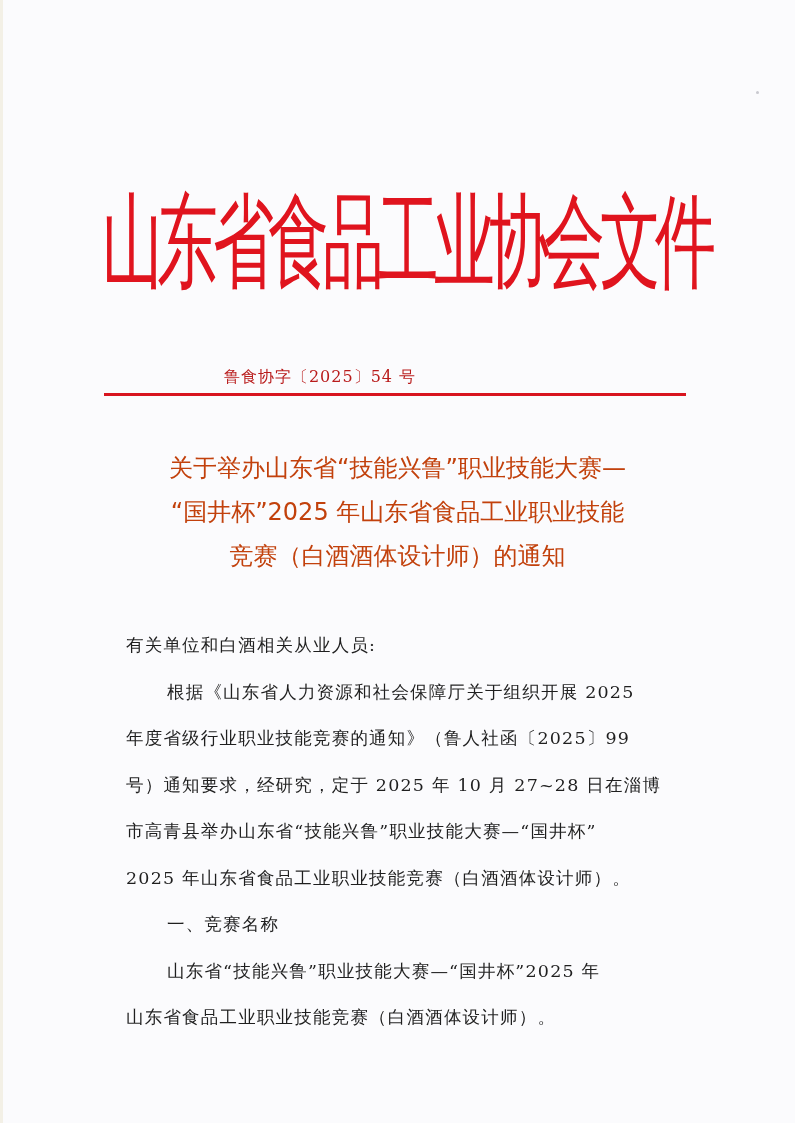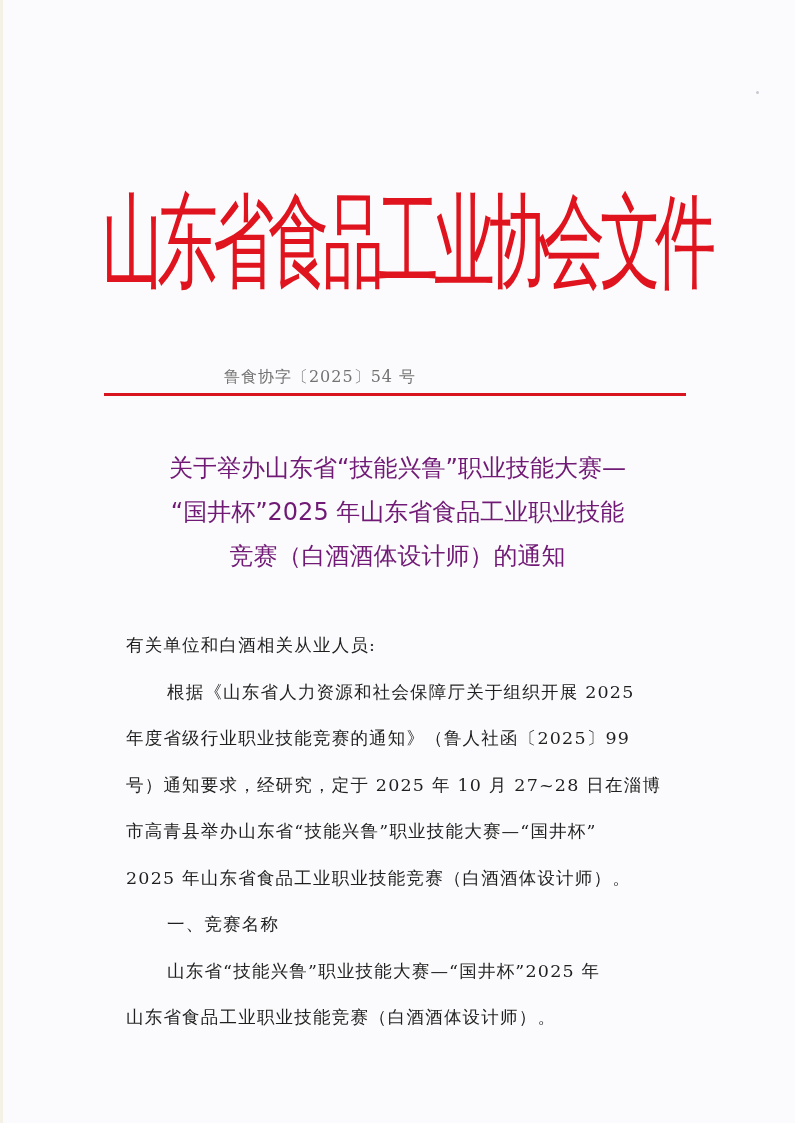--- a/index.html
+++ b/index.html
@@ -45,40 +45,40 @@
       transform: scaleX(0.78);
     }
     .doc-number {
       position: absolute;
       left: 0;
       width: 640px;
       top: 367px;
       text-align: center;
       font-size: 16px;
       letter-spacing: 1px;
-      color: #737373;
+      color: #b91c1c;
     }
     .red-rule {
       position: absolute;
       left: 104px;
       top: 393px;
       width: 582px;
       height: 3px;
       background: #d8141f;
     }
     .title {
       position: absolute;
       left: 0;
       width: 795px;
       top: 446px;
       text-align: center;
       font-family: "DejaVu Sans", "Liberation Sans", sans-serif;
       font-size: 24px;
       line-height: 44px;
-      color: #701a75;
+      color: #c2410c;
     }
     .title div { white-space: nowrap; }
     .body {
       position: absolute;
       left: 118px;
       top: 618px;
       width: 562px;
       font-size: 17.5px;
       line-height: 38.5px;
       color: #1f1f1f;

